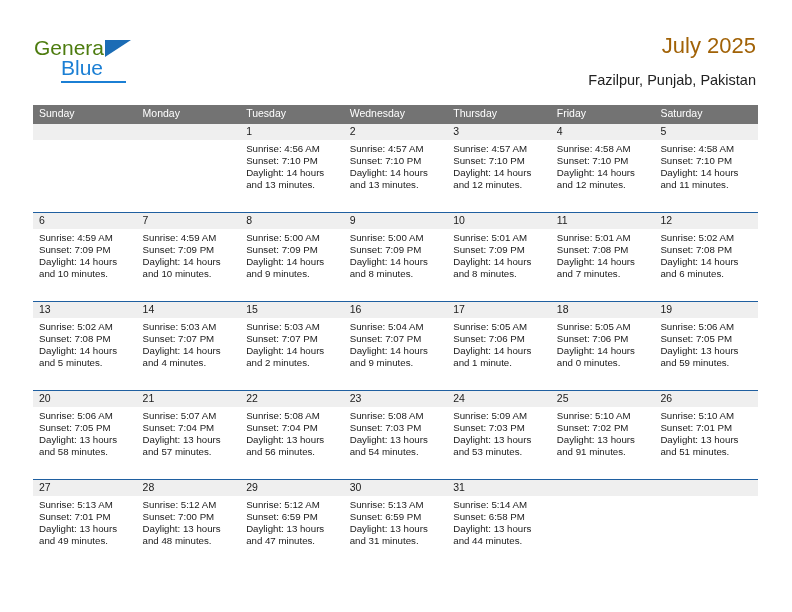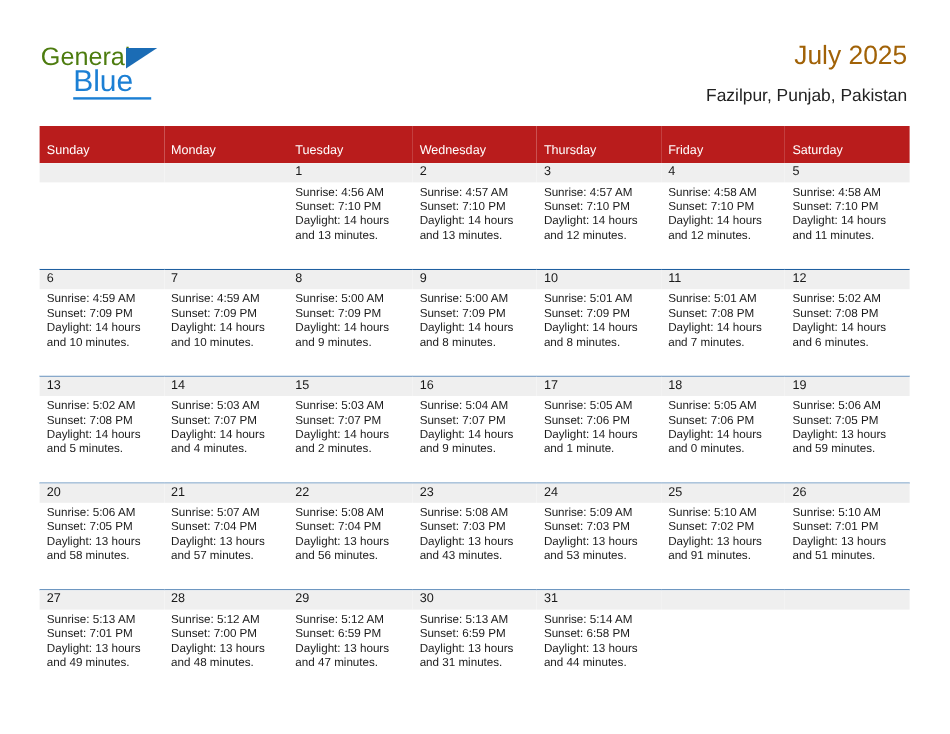--- a/index.html
+++ b/index.html
@@ -44,21 +44,21 @@
     left: 71px;
     top: 4px;
     width: 0; height: 0;
     border-left: 26px solid #1b6cb5;
     border-bottom: 17px solid transparent;
   }
   .brand-blue {
     position: absolute;
     left: 27px;
     top: 20px;
-    font-size: 25px;
+    font-size: 21px;
     color: #1b7fd4;
     line-height: 24px;
   }
   .brand-underline {
     position: absolute;
     left: 27px;
     top: 45px;
     width: 65px;
     height: 2px;
     background: #1b7fd4;
@@ -87,26 +87,26 @@
   
   .calendar {
     position: absolute;
     left: 33px;
     top: 105px;
     width: 725px;
     border-collapse: collapse;
     table-layout: fixed;
   }
   .calendar th {
-    background: #b91c1c;
+    background: #737373;
     color: #ffffff;
     font-size: 10.5px;
     font-weight: normal;
     text-align: left;
-    padding: 14px 0 5px 6px;
+    padding: 2px 0 5px 6px;
     height: 11px;
     border: none;
   }
   .calendar td {
     vertical-align: top;
     padding: 0;
     border: none;
     border-top: 1.3px solid #1f5fa0;
     width: 103.57px;
   }
@@ -440,21 +440,21 @@
             </div>
           </div>
         </td>
         <td>
           <div class="day-cell">
             <div class="day-number-band">23</div>
             <div class="day-info">
               <div>Sunrise: 5:08 AM</div>
               <div>Sunset: 7:03 PM</div>
               <div>Daylight: 13 hours</div>
-              <div>and 43 minutes.</div>
+              <div>and 54 minutes.</div>
             </div>
           </div>
         </td>
         <td>
           <div class="day-cell">
             <div class="day-number-band">24</div>
             <div class="day-info">
               <div>Sunrise: 5:09 AM</div>
               <div>Sunset: 7:03 PM</div>
               <div>Daylight: 13 hours</div>

